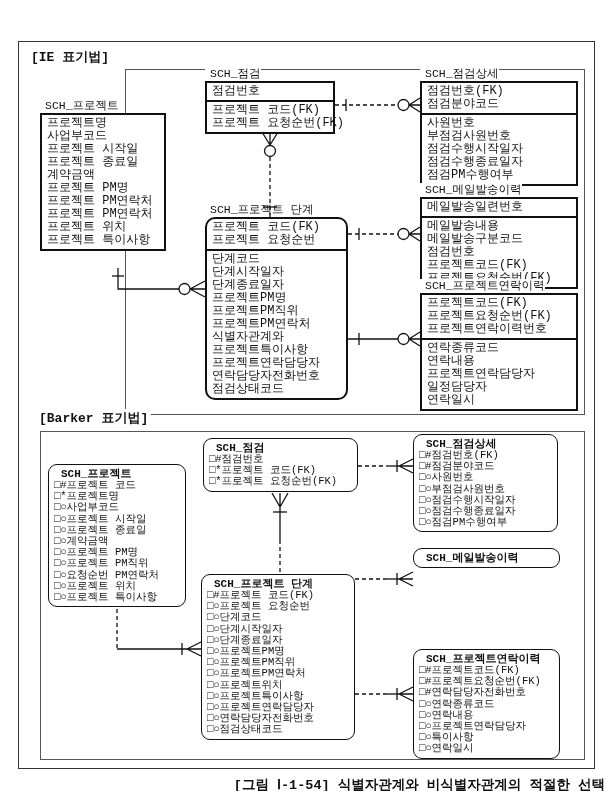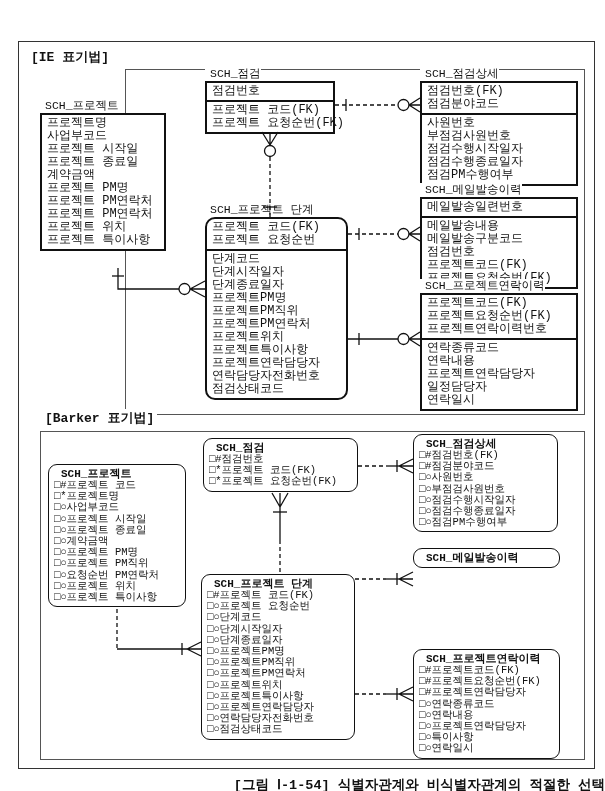--- a/index.html
+++ b/index.html
@@ -10,21 +10,21 @@
     margin-top:21px;
   }
   .outer-frame { position:absolute; left:18px; top:20px; width:575px; height:726px;
     border:1px solid #333; }
   .panel { position:absolute; border:1px solid #555; background:transparent; z-index:1; }
   .panel-ie { left:125px; top:48px; width:458px; height:344px; }
   .panel-barker { left:40px; top:410px; width:543px; height:327px; }
   .section-label { position:absolute; z-index:4; font-weight:bold; font-size:13px;
     background:#fff; padding:0 3px; white-space:nowrap; }
   .label-ie { left:28px; top:27px; }
-  .label-barker { left:42px; top:388px; }
+  .label-barker { left:36px; top:388px; }
 
   
   .entity { position:absolute; z-index:2; }
   .etitle { font-size:11.5px; line-height:13px; padding-left:5px; margin-bottom:1px;
     white-space:nowrap; background:#fff; width:max-content; }
   .ebox { box-sizing:border-box; background:#fff; border:2px solid #111; }
   .ebox.rounded { border-radius:10px; border-width:2px; }
   .sec { padding:2px 5px; }
   .sec.pk { border-bottom:2px solid #111; }
   .row { font-size:12px; line-height:13px; white-space:nowrap; }
@@ -112,21 +112,21 @@
           <div class="row">프로젝트 코드(FK)</div>
           <div class="row">프로젝트 요청순번</div>
         </div>
       <div class="sec">
           <div class="row">단계코드</div>
           <div class="row">단계시작일자</div>
           <div class="row">단계종료일자</div>
           <div class="row">프로젝트PM명</div>
           <div class="row">프로젝트PM직위</div>
           <div class="row">프로젝트PM연락처</div>
-          <div class="row">프로젝트위치</div>
+          <div class="row">식별자관계와</div>
           <div class="row">프로젝트특이사항</div>
           <div class="row">프로젝트연락담당자</div>
           <div class="row">연락담당자전화번호</div>
           <div class="row">점검상태코드</div>
         </div>
     </div>
   </div>
 
   <div class="entity" style="left:420px; top:162px;">
     <div class="etitle">SCH_메일발송이력</div>
@@ -222,21 +222,21 @@
 
   <div class="bentity" style="left:413px; top:527px; width:147px;">
     <div class="btitle">SCH_메일발송이력</div>
   </div>
 
   <div class="bentity" style="left:413px; top:628px; width:147px;">
     <div class="btitle">SCH_프로젝트연락이력</div>
     <div>
         <div class="brow">□#프로젝트코드(FK)</div>
         <div class="brow">□#프로젝트요청순번(FK)</div>
-        <div class="brow">□#프로젝트연락담당자</div>
+        <div class="brow">□#연락담당자전화번호</div>
         <div class="brow">□○연락종류코드</div>
         <div class="brow">□○연락내용</div>
         <div class="brow">□○프로젝트연락담당자</div>
         <div class="brow">□○특이사항</div>
         <div class="brow">□○연락일시</div>
       </div>
   </div>
 
   <svg class="rels" width="605" height="791">
 

